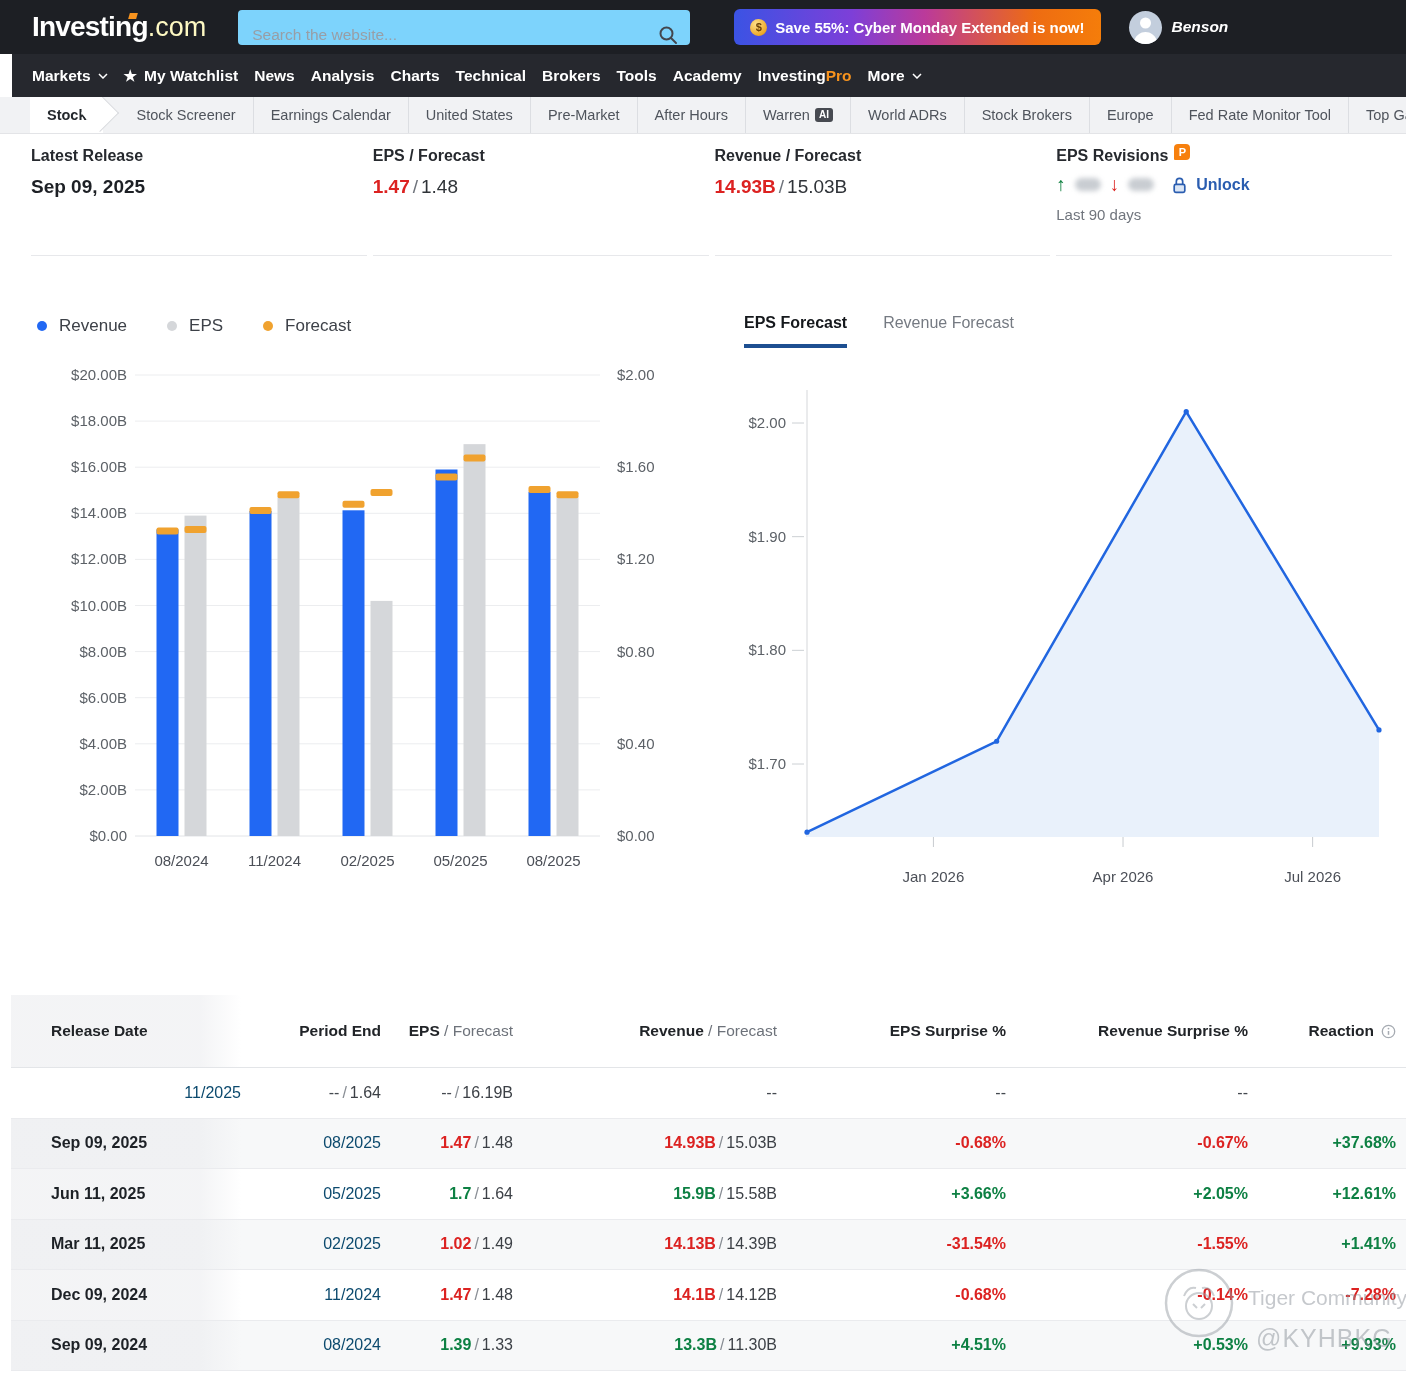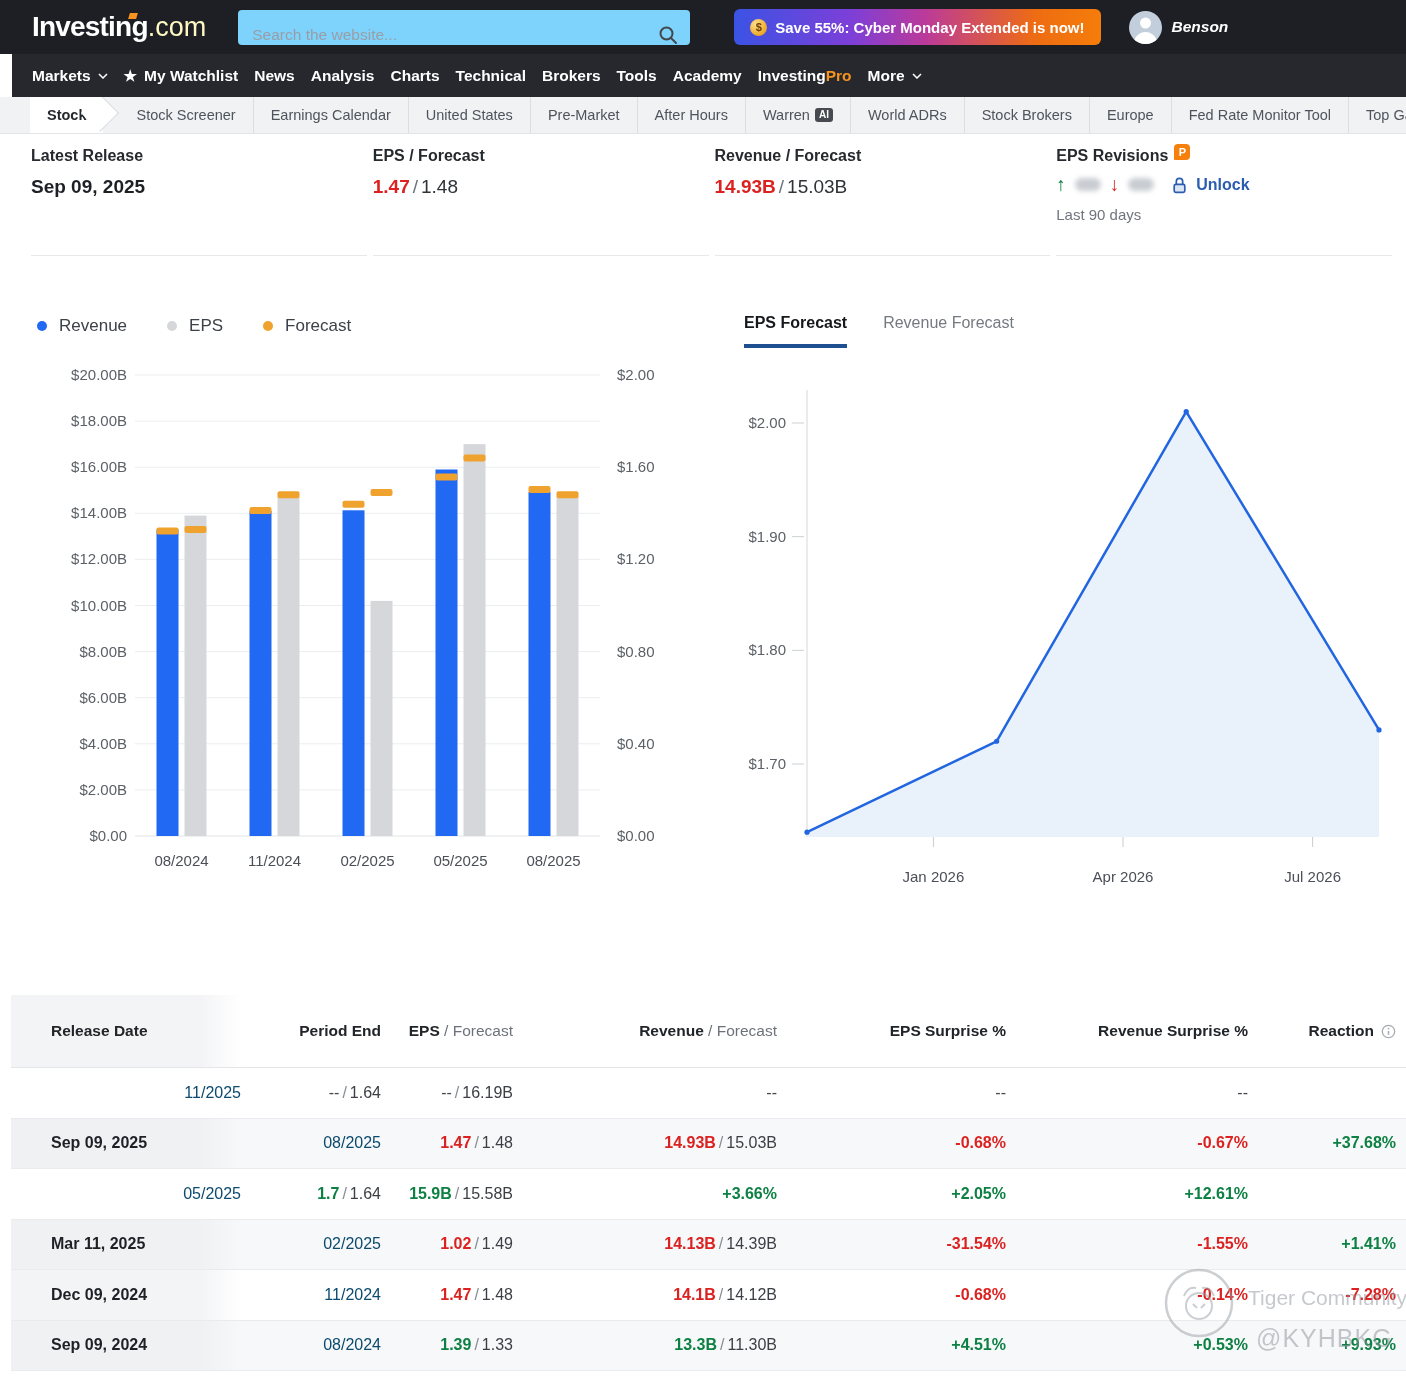--- a/index.html
+++ b/index.html
@@ -403,20 +403,21 @@
         <div class="tr zebra">
           <div class="td td-date">Sep 09, 2025</div>
           <div class="td td-period">08/2025</div>
           <div class="td"><span class="v s-down">1.47</span><span class="sep2">/</span><span class="fc2">1.48</span></div>
           <div class="td"><span class="v s-down">14.93B</span><span class="sep2">/</span><span class="fc2">15.03B</span></div>
           <div class="td"><span class="v s-down">-0.68%</span></div>
           <div class="td"><span class="v s-down">-0.67%</span></div>
           <div class="td"><span class="v s-up">+37.68%</span></div>
         </div>
         <div class="tr">
+          <div class="td td-date">Jun 11, 2025</div>
           <div class="td td-period">05/2025</div>
           <div class="td"><span class="v s-up">1.7</span><span class="sep2">/</span><span class="fc2">1.64</span></div>
           <div class="td"><span class="v s-up">15.9B</span><span class="sep2">/</span><span class="fc2">15.58B</span></div>
           <div class="td"><span class="v s-up">+3.66%</span></div>
           <div class="td"><span class="v s-up">+2.05%</span></div>
           <div class="td"><span class="v s-up">+12.61%</span></div>
         </div>
         <div class="tr zebra">
           <div class="td td-date">Mar 11, 2025</div>
           <div class="td td-period">02/2025</div>

